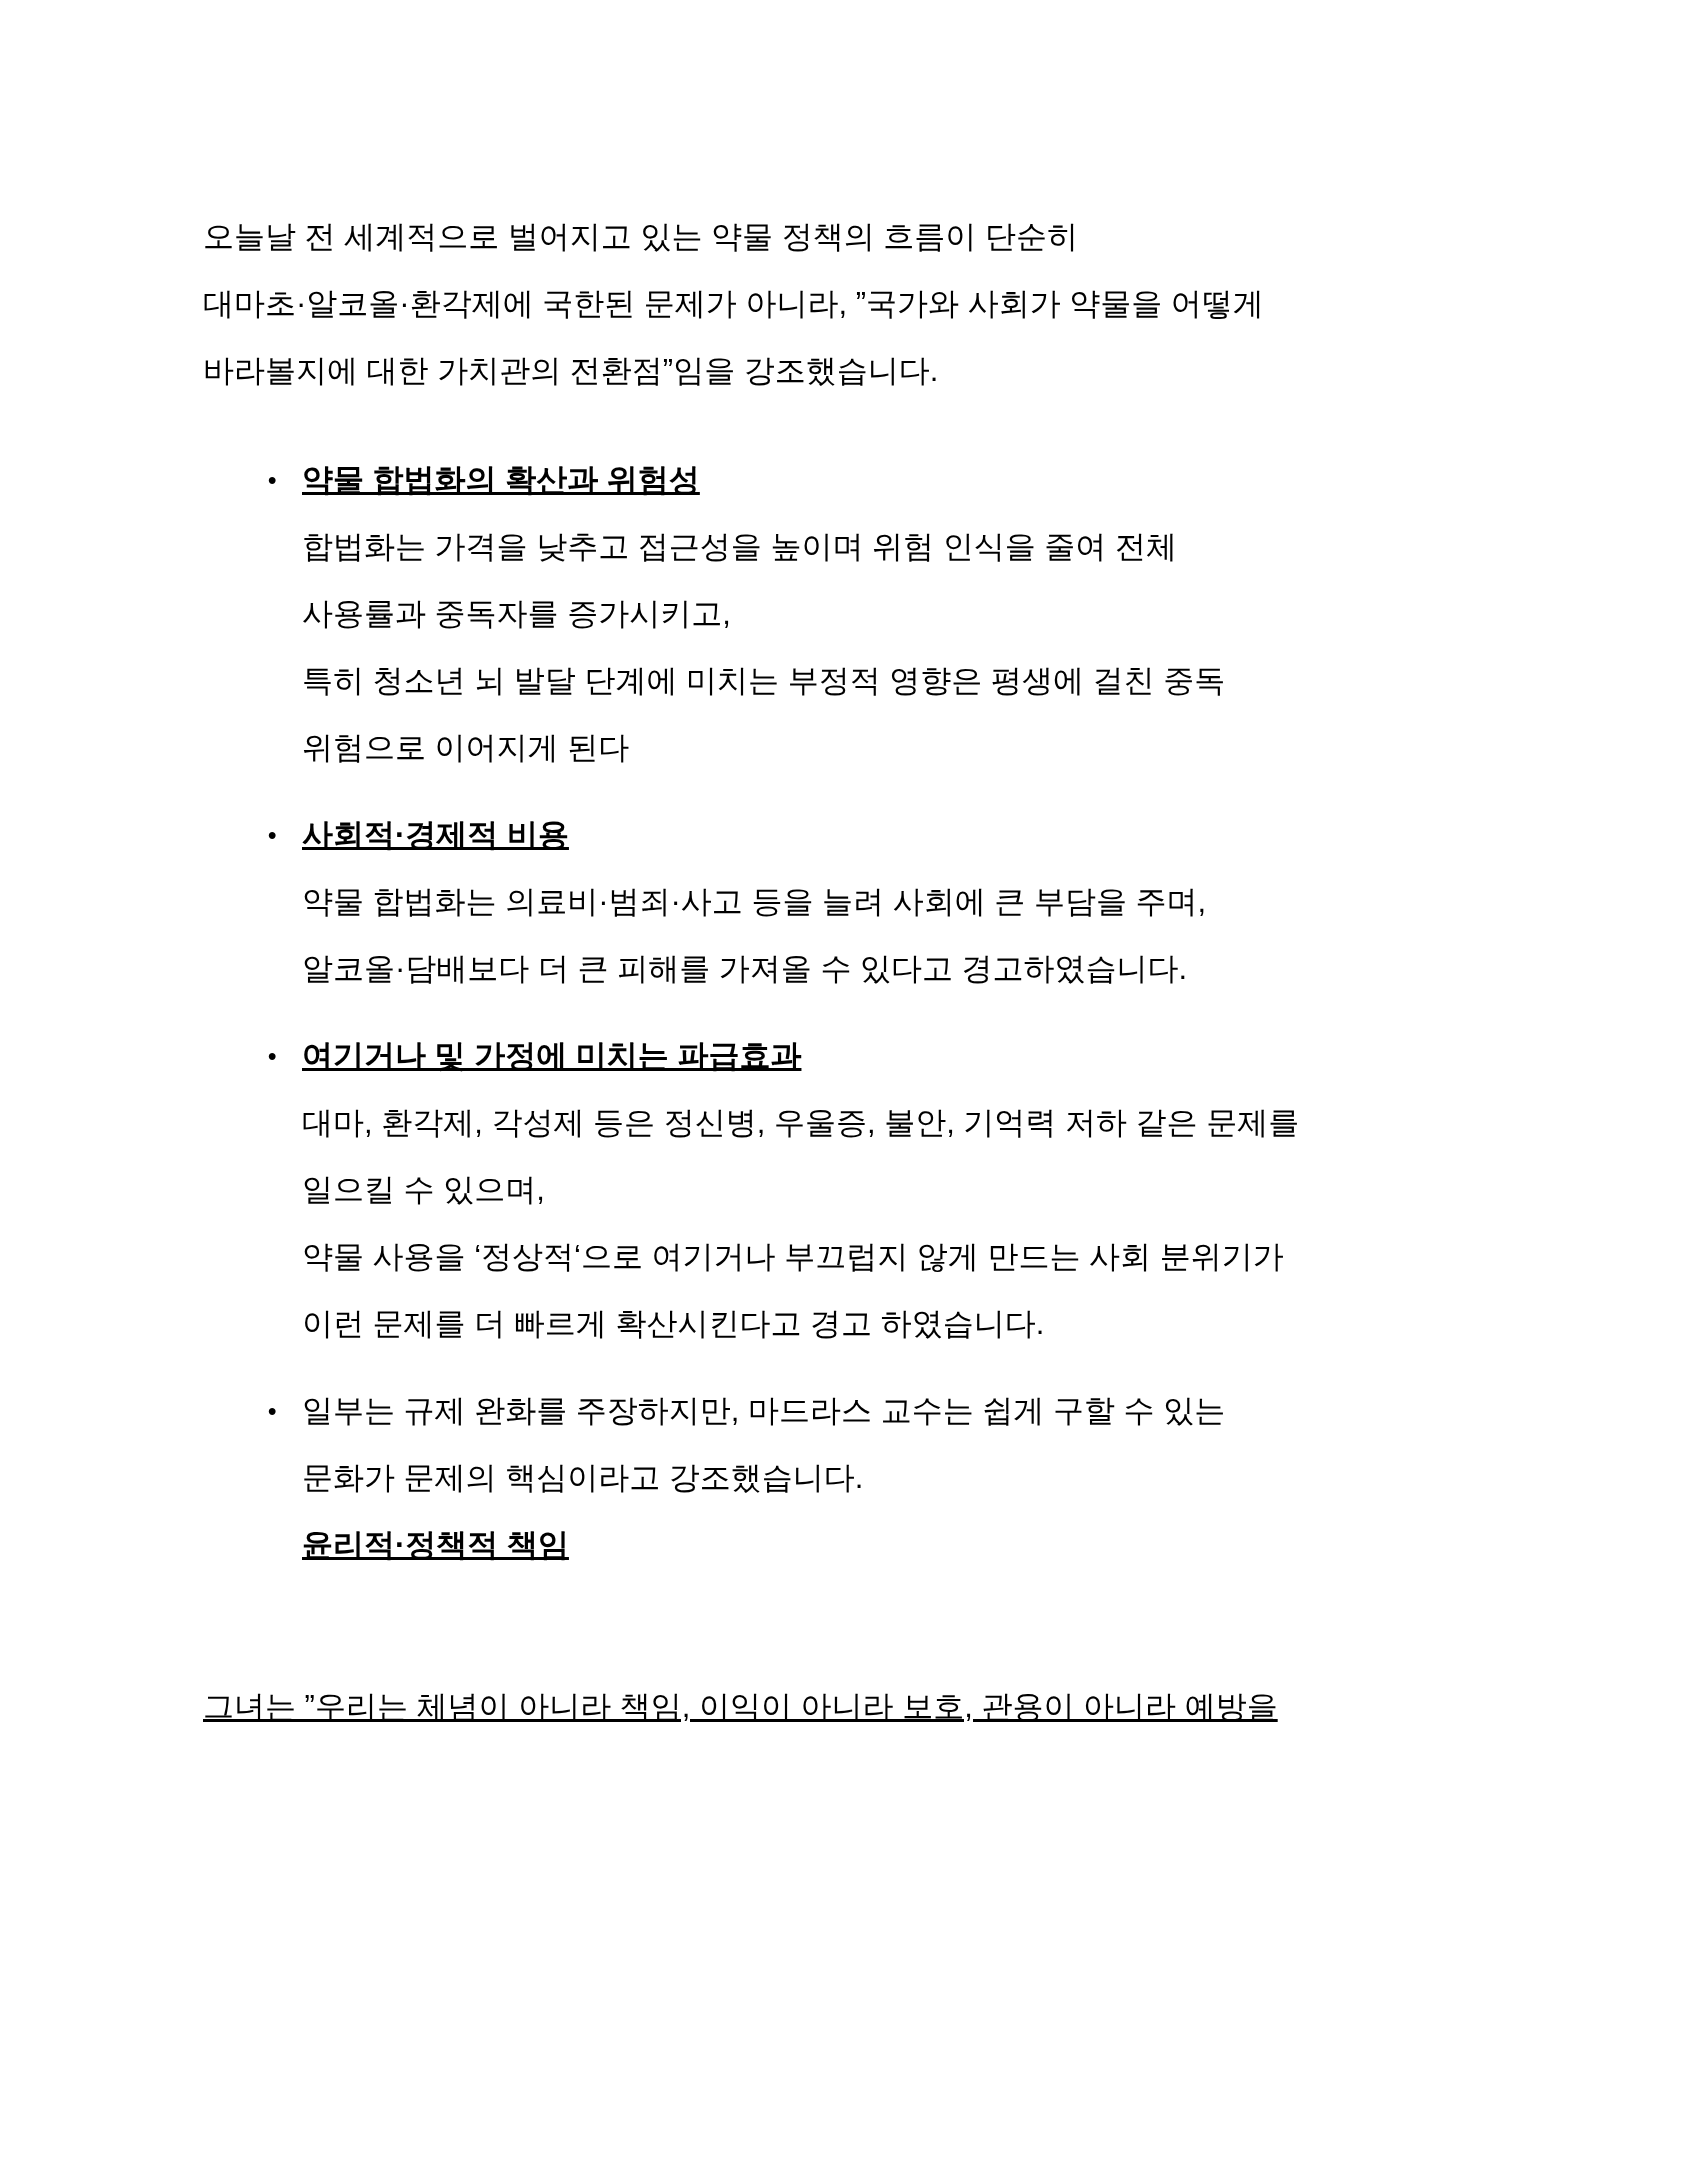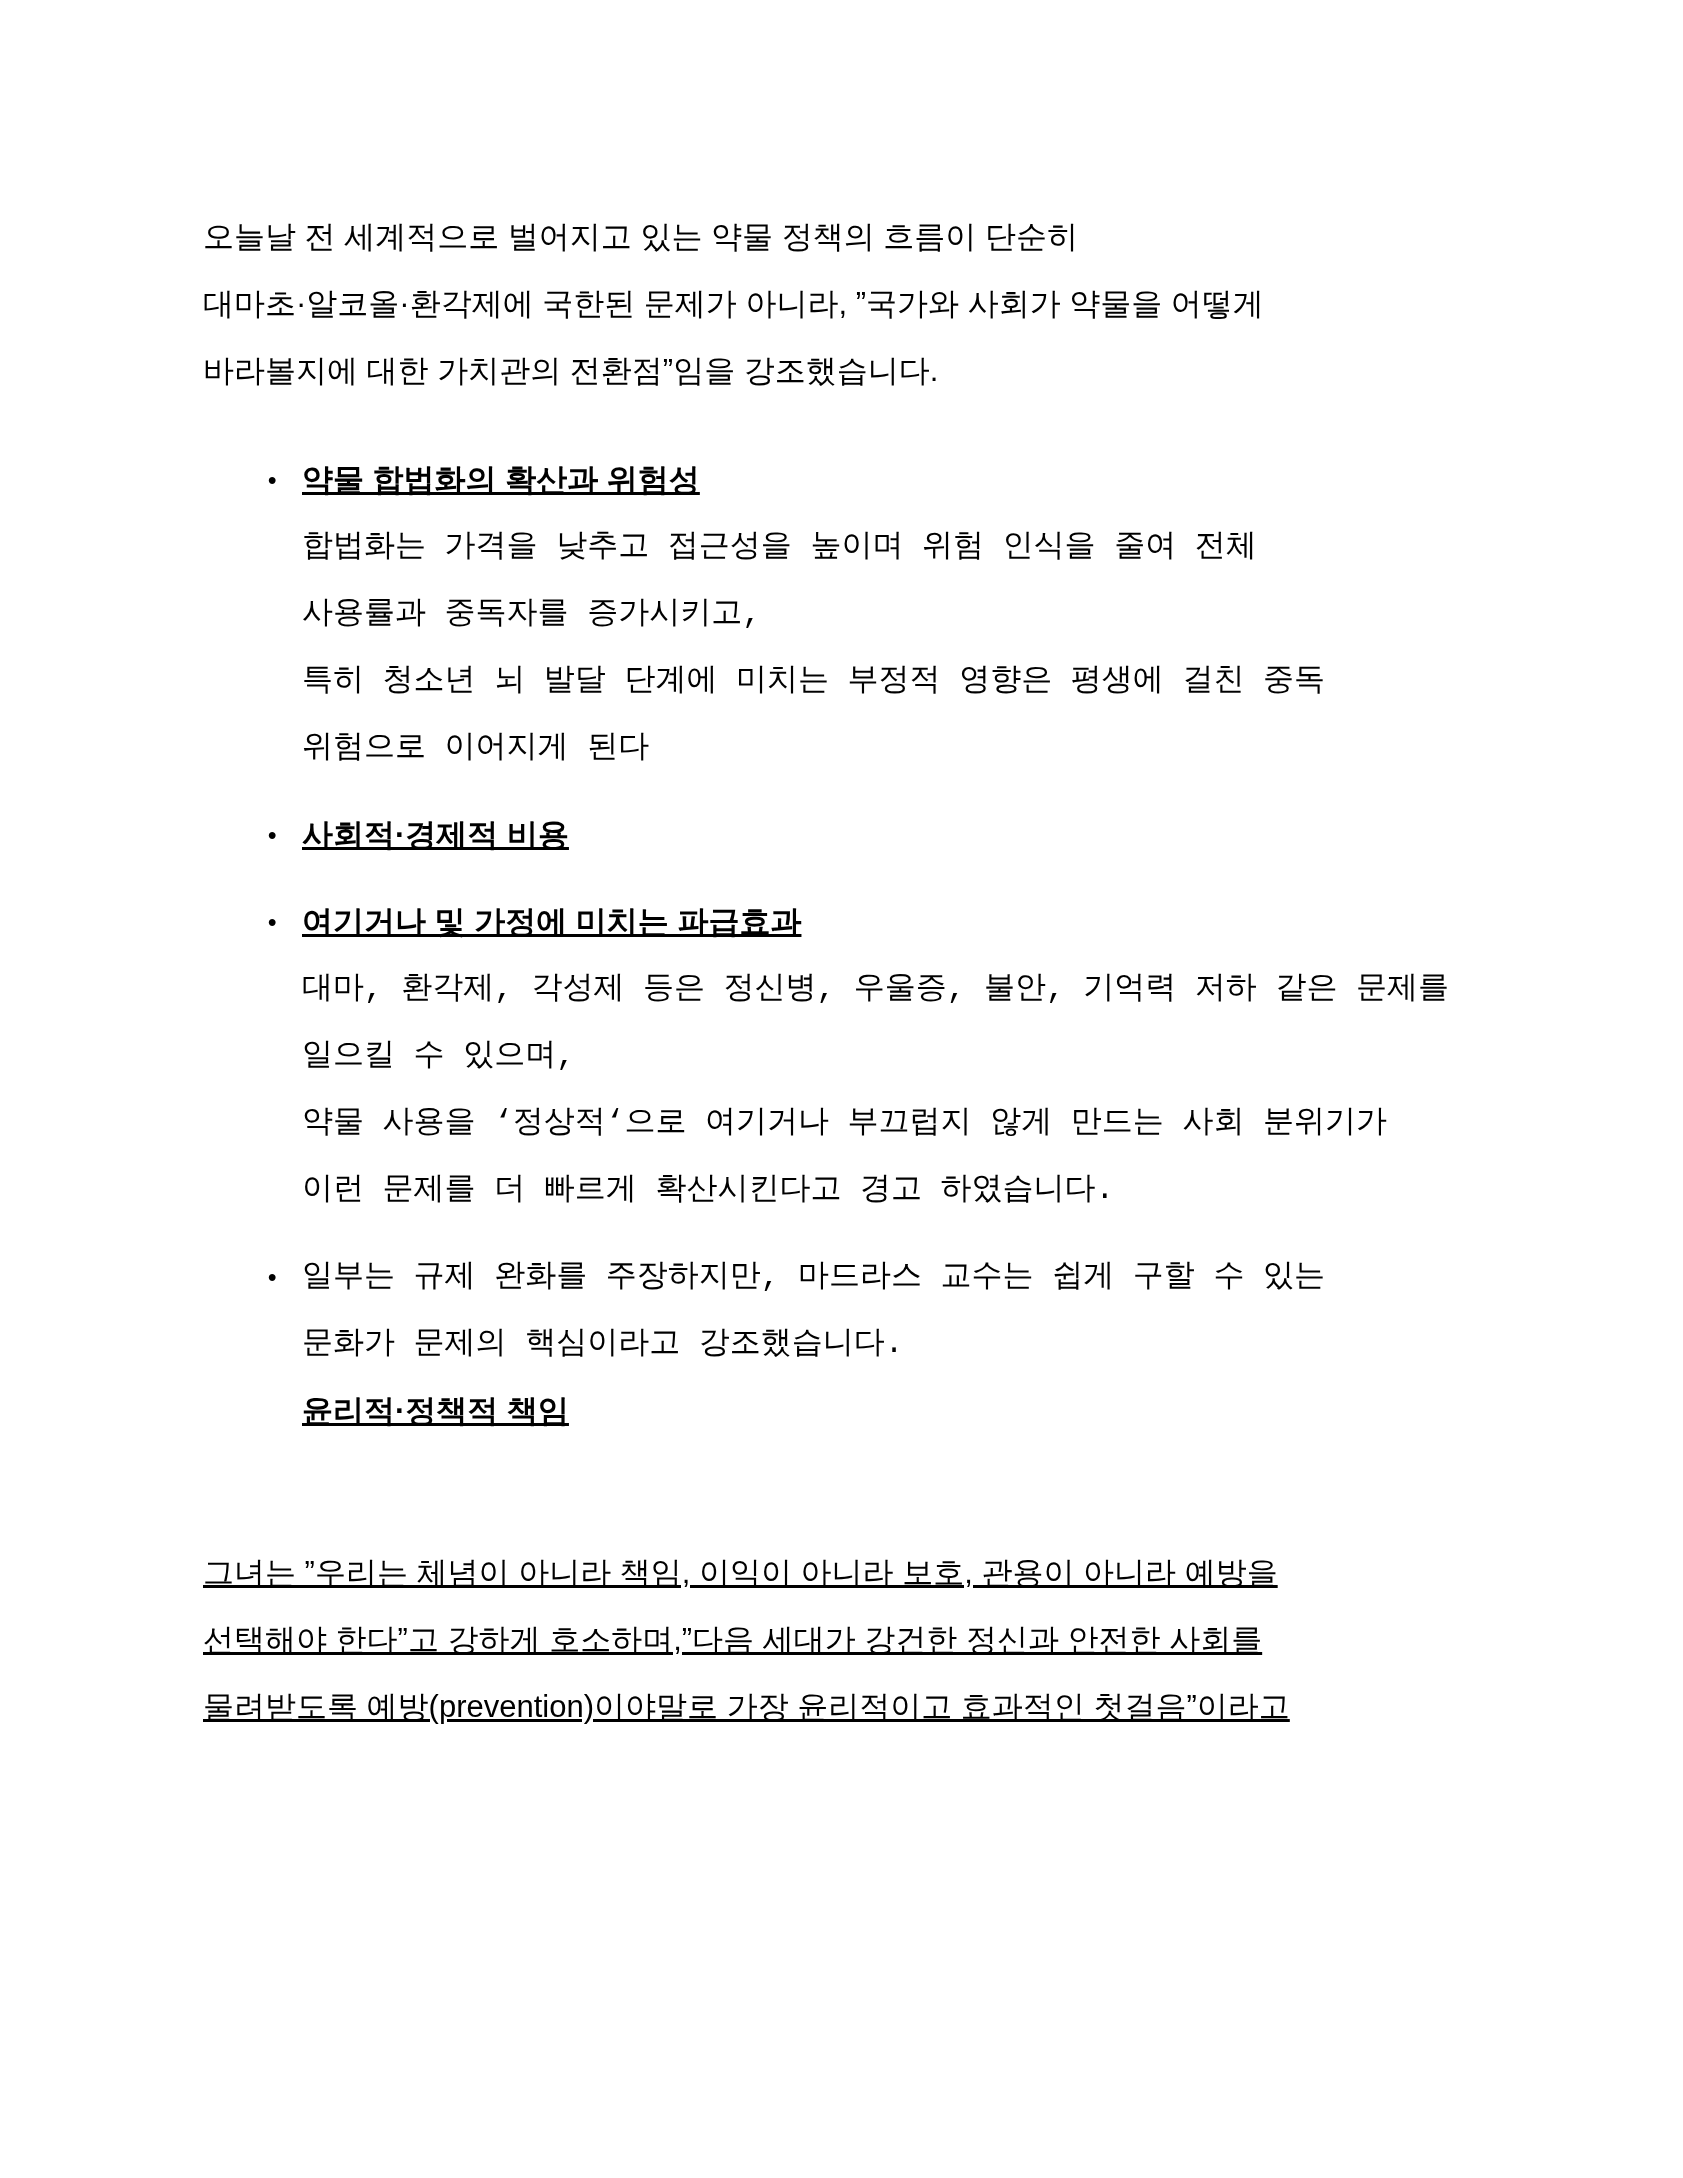--- a/index.html
+++ b/index.html
@@ -46,21 +46,20 @@
   }
   .b-title {
     margin: 0;
     font-weight: bold;
     white-space: pre-line;
     text-decoration: underline;
   }
   .b-body {
     margin: 0;
     white-space: pre-line;
-    font-family: Liberation Mono, monospace;
   }
   .closing {
     margin-top: 95px;
     text-decoration: underline;
   }
 </style>
 </head>
 <body>
 
 <div class="page">
@@ -76,20 +75,22 @@
       <p class="para b-title">약물 합법화의 확산과 위험성</p>
       <p class="para b-body">합법화는 가격을 낮추고 접근성을 높이며 위험 인식을 줄여 전체
 사용률과 중독자를 증가시키고,
 특히 청소년 뇌 발달 단계에 미치는 부정적 영향은 평생에 걸친 중독
 위험으로 이어지게 된다</p>
     </li>
 
     <li class="bullet-item">
       <span class="marker">•</span>
       <p class="para b-title">사회적·경제적 비용</p>
+      <p class="para b-body">약물 합법화는 의료비·범죄·사고 등을 늘려 사회에 큰 부담을 주며,
+알코올·담배보다 더 큰 피해를 가져올 수 있다고 경고하였습니다.</p>
     </li>
 
     <li class="bullet-item">
       <span class="marker">•</span>
       <p class="para b-title">여기거나 및 가정에 미치는 파급효과</p>
       <p class="para b-body">대마, 환각제, 각성제 등은 정신병, 우울증, 불안, 기억력 저하 같은 문제를
 일으킬 수 있으며,
 약물 사용을 ‘정상적‘으로 여기거나 부끄럽지 않게 만드는 사회 분위기가
 이런 문제를 더 빠르게 확산시킨다고 경고 하였습니다.</p>
     </li>

